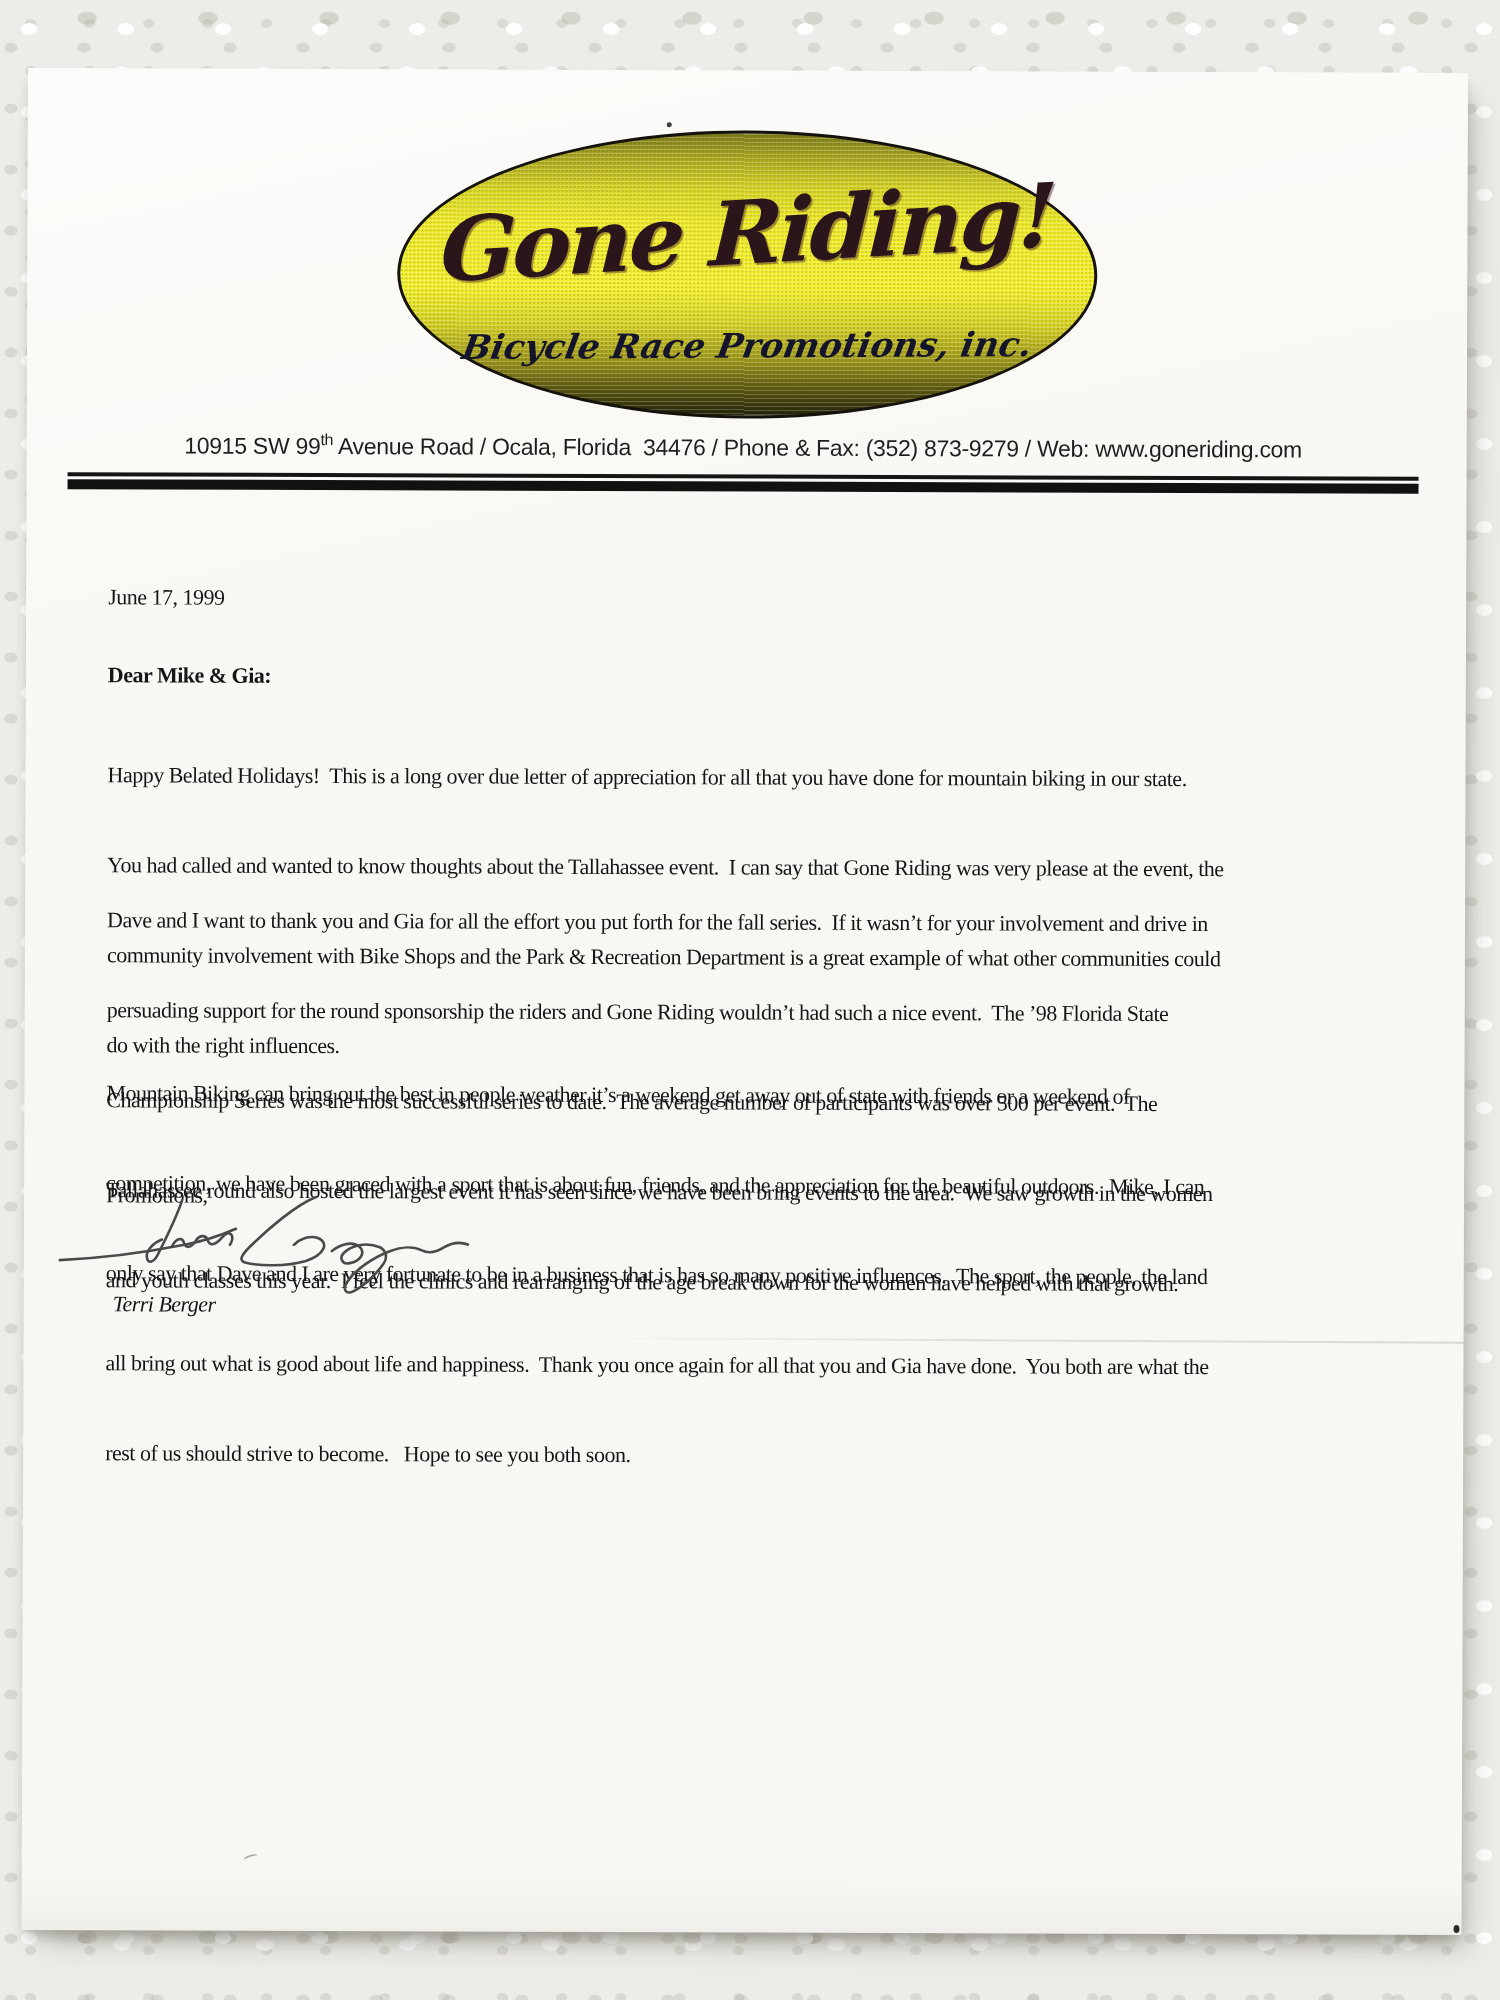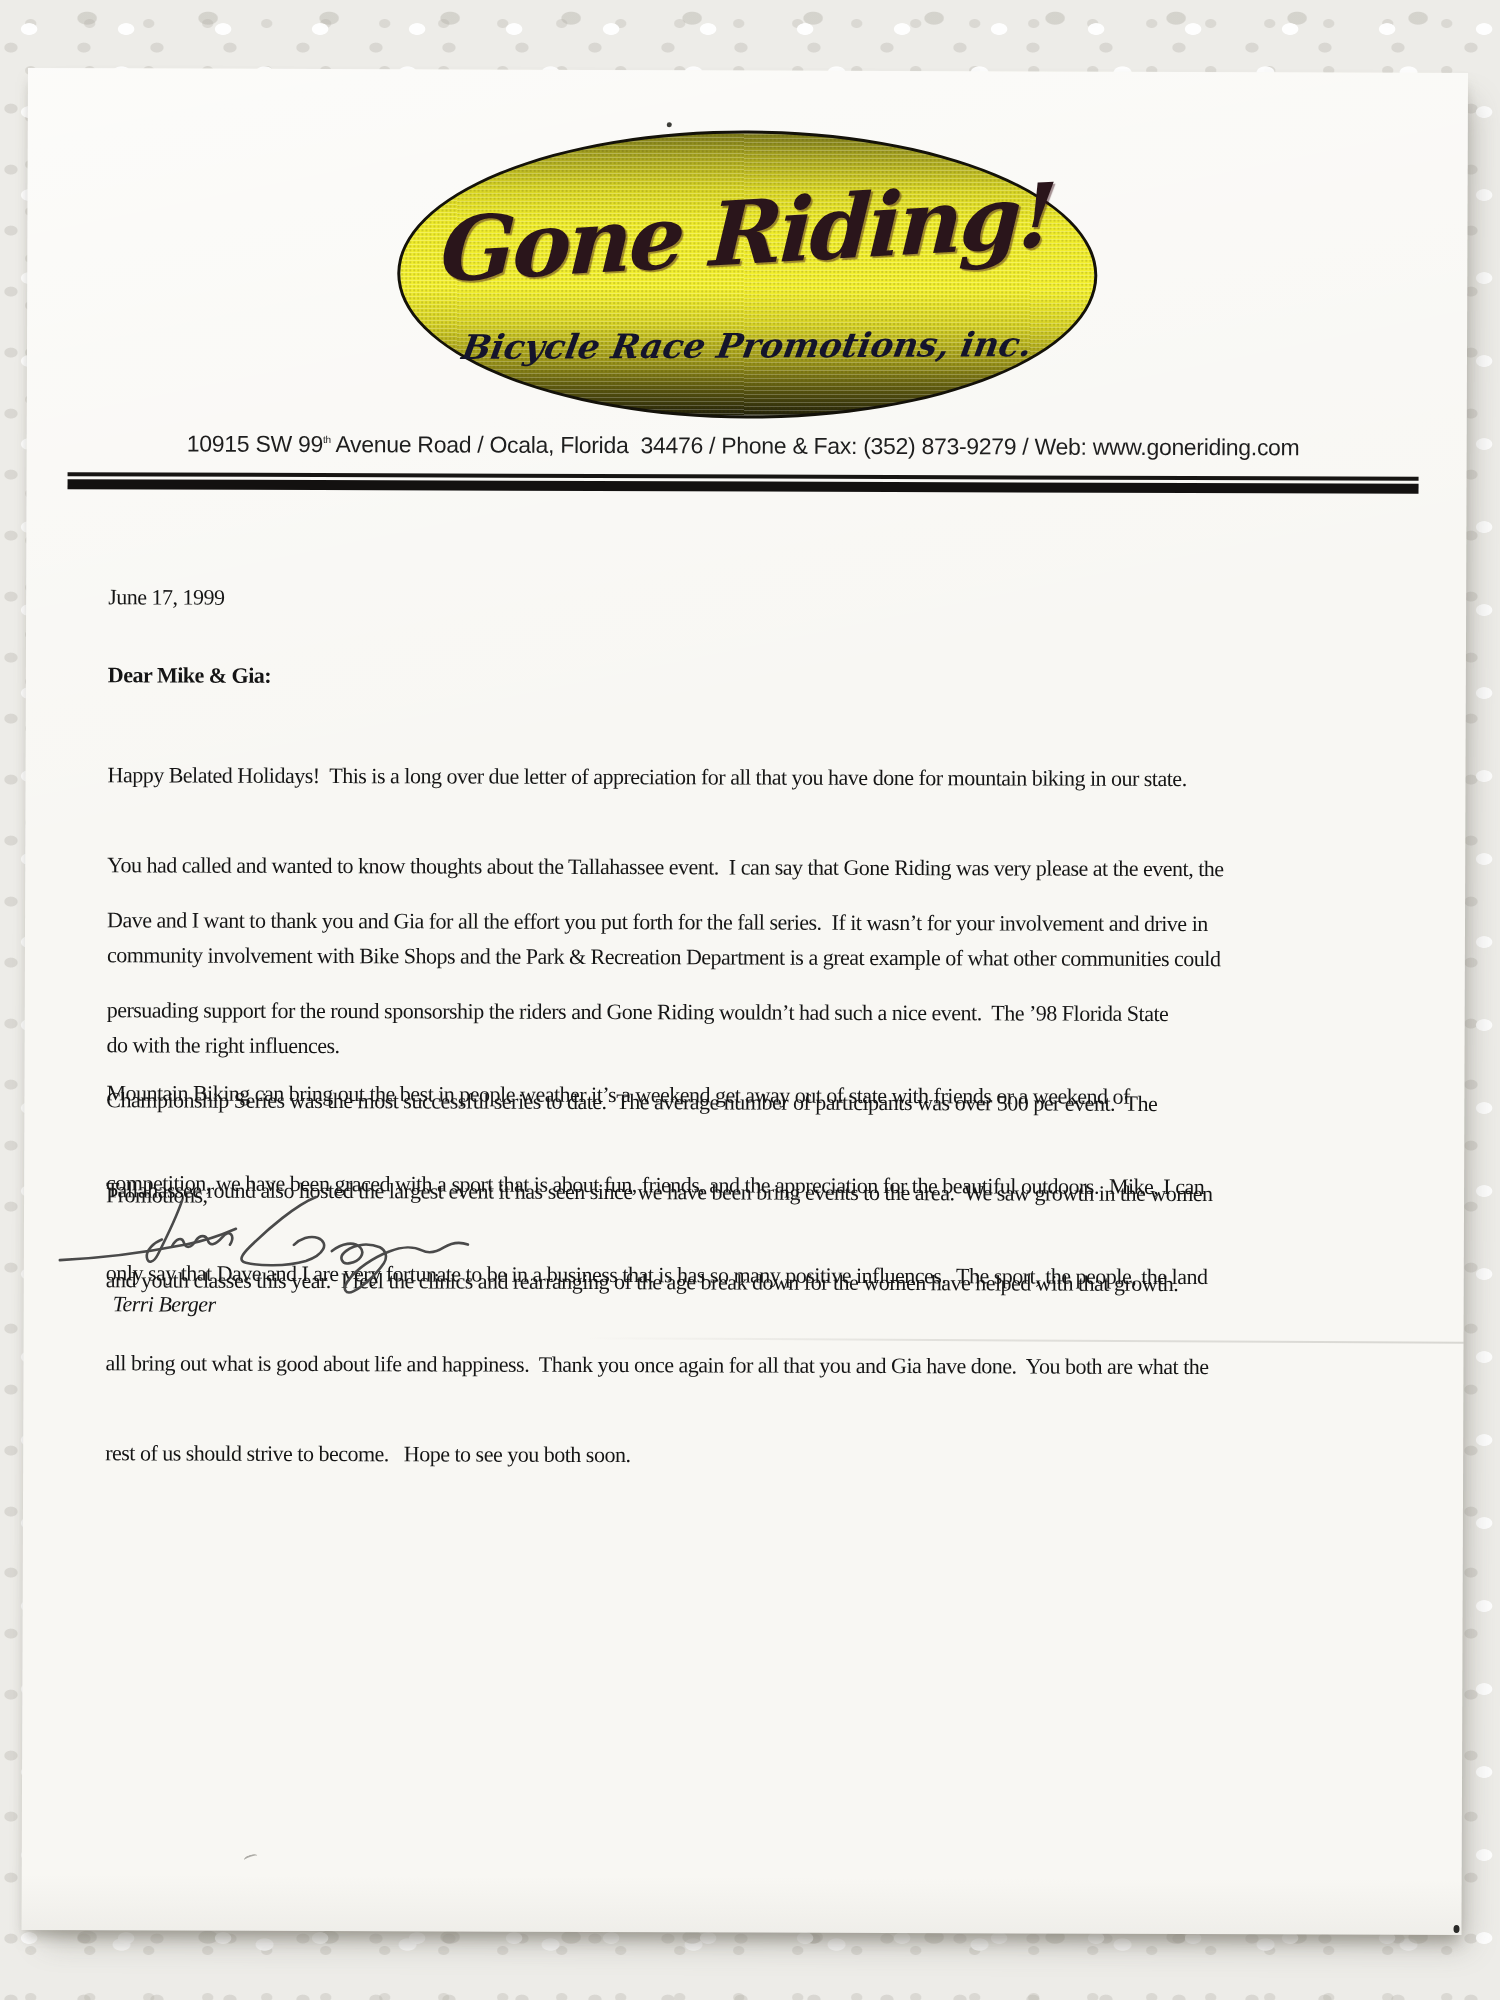--- a/index.html
+++ b/index.html
@@ -48,21 +48,21 @@
     position:absolute;left:370px;top:258px;width:700px;text-align:center;
     font-family:"DejaVu Serif",serif;font-style:italic;font-weight:600;
     font-size:34px;line-height:1;letter-spacing:0px;color:#14142c;
     transform:skewX(-10deg) rotate(-0.5deg);
   }
   .address{
     position:absolute;left:41px;top:362px;width:1351px;text-align:center;
     font-family:"Liberation Sans",sans-serif;font-size:23px;letter-spacing:-.3px;
     color:#1e1e1e;white-space:pre;
   }
-  .address .sup{font-size:10px;vertical-align:9px;}
+  .address .sup{font-size:16px;vertical-align:9px;}
   .rule{position:absolute;left:41px;top:404px;width:1351px;}
   .rule .thin{height:4px;background:#171513;}
   .rule .gap{height:3px;}
   .rule .thick{height:10px;background:#131110;}
   
   .body-text{position:absolute;left:82px;color:#151515;
     font-size:22px;letter-spacing:-.5px;line-height:30px;white-space:pre;}
   .t-date{top:514px;}
   .t-salutation{top:592px;font-weight:bold;}
   .t-p1{top:632px;}

